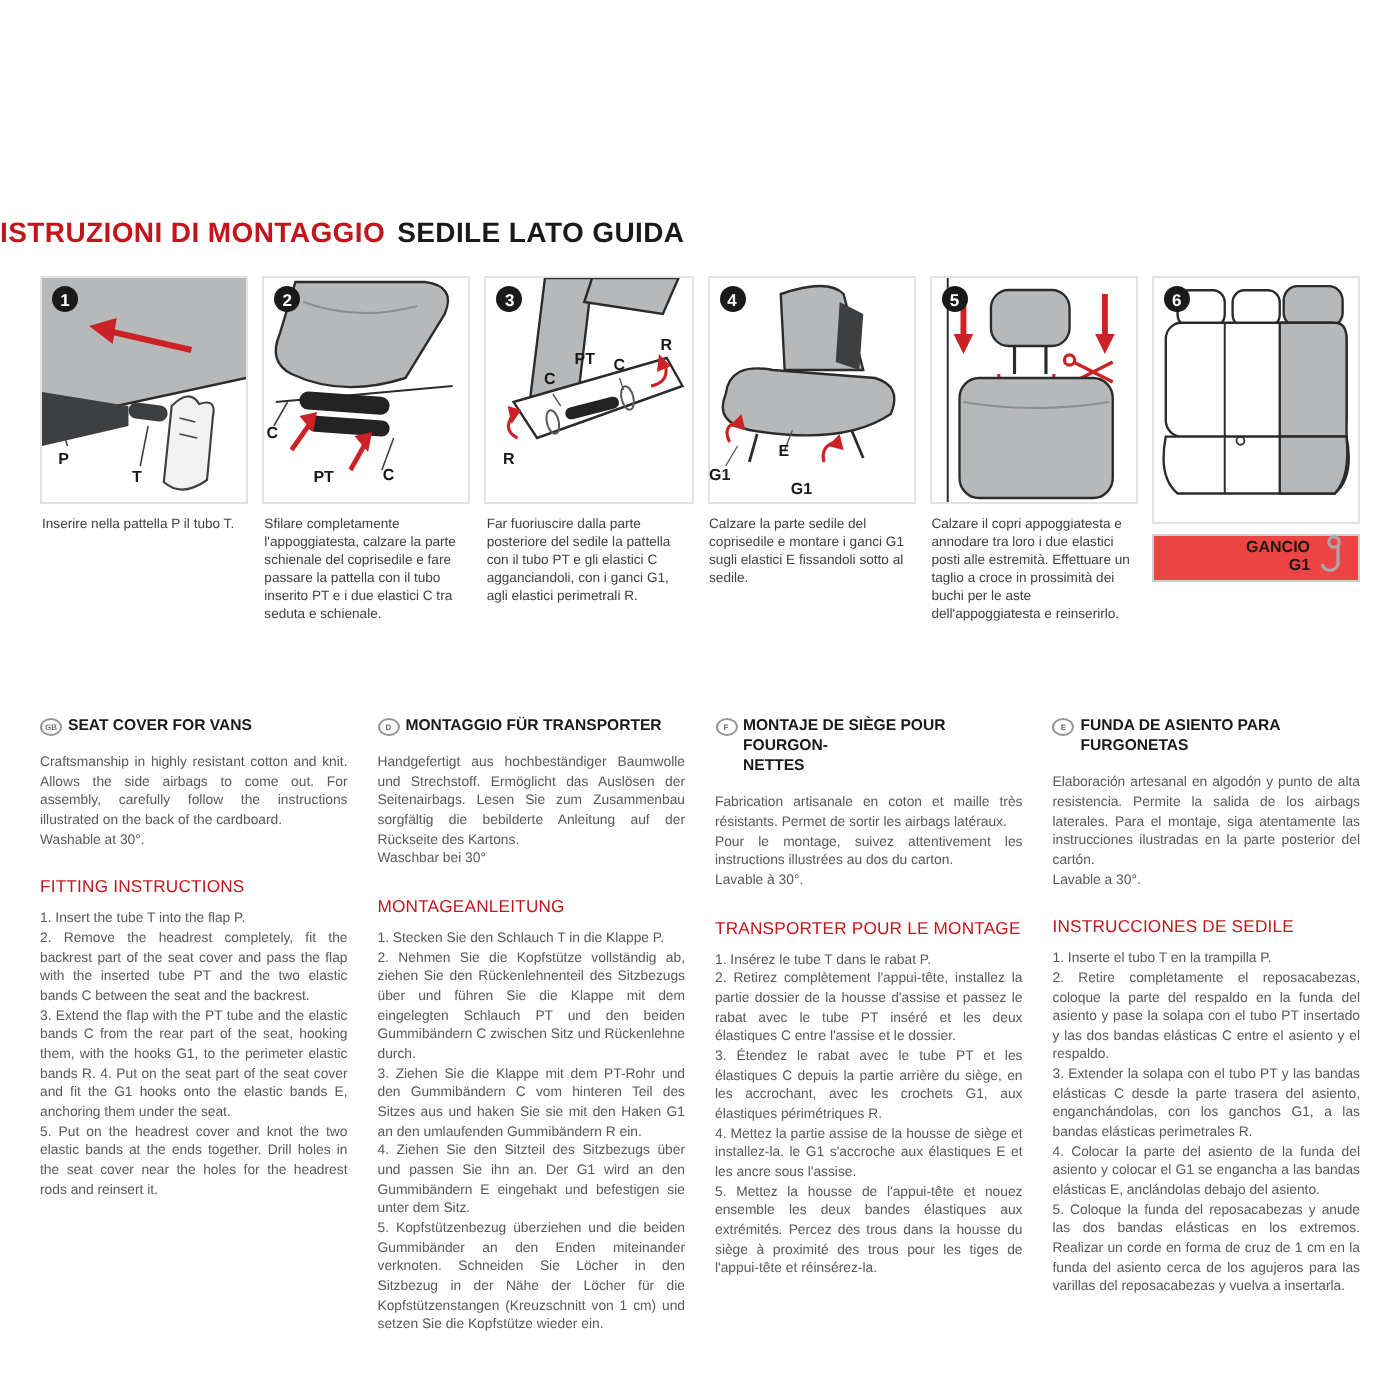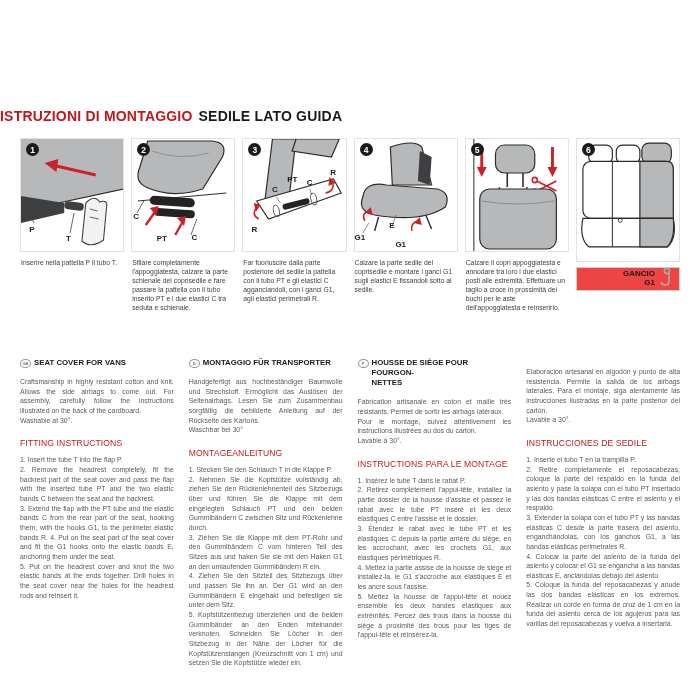--- a/index.html
+++ b/index.html
@@ -232,35 +232,39 @@
       <p class="col-list">1. Stecken Sie den Schlauch T in die Klappe P.
 2. Nehmen Sie die Kopfstütze vollständig ab, ziehen Sie den Rückenlehnenteil des Sitzbezugs über und führen Sie die Klappe mit dem eingelegten Schlauch PT und den beiden Gummibändern C zwischen Sitz und Rückenlehne durch.
 3. Ziehen Sie die Klappe mit dem PT-Rohr und den Gummibändern C vom hinteren Teil des Sitzes aus und haken Sie sie mit den Haken G1 an den umlaufenden Gummibändern R ein.
 4. Ziehen Sie den Sitzteil des Sitzbezugs über und passen Sie ihn an. Der G1 wird an den Gummibändern E eingehakt und befestigen sie unter dem Sitz.
 5. Kopfstützenbezug überziehen und die beiden Gummibänder an den Enden miteinander verknoten. Schneiden Sie Löcher in den Sitzbezug in der Nähe der Löcher für die Kopfstützenstangen (Kreuzschnitt von 1 cm) und setzen Sie die Kopfstütze wieder ein.</p>
     </div>
 
     <div class="col">
       <div class="col-head">
         <span class="flag">F</span>
-        <span class="col-title">HOUSSE DE SIÈGE POUR FOURGON-
+        <span class="col-title">MONTAJE DE SIÈGE POUR FOURGON-
 NETTES</span>
       </div>
       <p class="col-intro">Fabrication artisanale en coton et maille très résistants. Permet de sortir les airbags latéraux.
 Pour le montage, suivez attentivement les instructions illustrées au dos du carton.
 Lavable à 30°.</p>
-      <div class="col-sub">INSTRUCTIONS PARA LE MONTAGE</div>
+      <div class="col-sub">TRANSPORTER POUR LE MONTAGE</div>
       <p class="col-list">1. Insérez le tube T dans le rabat P.
 2. Retirez complètement l'appui-tête, installez la partie dossier de la housse d'assise et passez le rabat avec le tube PT inséré et les deux élastiques C entre l'assise et le dossier.
 3. Étendez le rabat avec le tube PT et les élastiques C depuis la partie arrière du siège, en les accrochant, avec les crochets G1, aux élastiques périmétriques R.
 4. Mettez la partie assise de la housse de siège et installez-la. le G1 s'accroche aux élastiques E et les ancre sous l'assise.
 5. Mettez la housse de l'appui-tête et nouez ensemble les deux bandes élastiques aux extrémités. Percez des trous dans la housse du siège à proximité des trous pour les tiges de l'appui-tête et réinsérez-la.</p>
     </div>
 
     <div class="col">
+      <div class="col-head">
+        <span class="flag">E</span>
+        <span class="col-title">FUNDA DE ASIENTO PARA FURGONETAS</span>
+      </div>
       <p class="col-intro">Elaboración artesanal en algodón y punto de alta resistencia. Permite la salida de los airbags laterales. Para el montaje, siga atentamente las instrucciones ilustradas en la parte posterior del cartón.
 Lavable a 30°.</p>
       <div class="col-sub">INSTRUCCIONES DE SEDILE</div>
       <p class="col-list">1. Inserte el tubo T en la trampilla P.
 2. Retire completamente el reposacabezas, coloque la parte del respaldo en la funda del asiento y pase la solapa con el tubo PT insertado y las dos bandas elásticas C entre el asiento y el respaldo.
 3. Extender la solapa con el tubo PT y las bandas elásticas C desde la parte trasera del asiento, enganchándolas, con los ganchos G1, a las bandas elásticas perimetrales R.
 4. Colocar la parte del asiento de la funda del asiento y colocar el G1 se engancha a las bandas elásticas E, anclándolas debajo del asiento.
 5. Coloque la funda del reposacabezas y anude las dos bandas elásticas en los extremos. Realizar un corde en forma de cruz de 1 cm en la funda del asiento cerca de los agujeros para las varillas del reposacabezas y vuelva a insertarla.</p>
     </div>
   </div>

